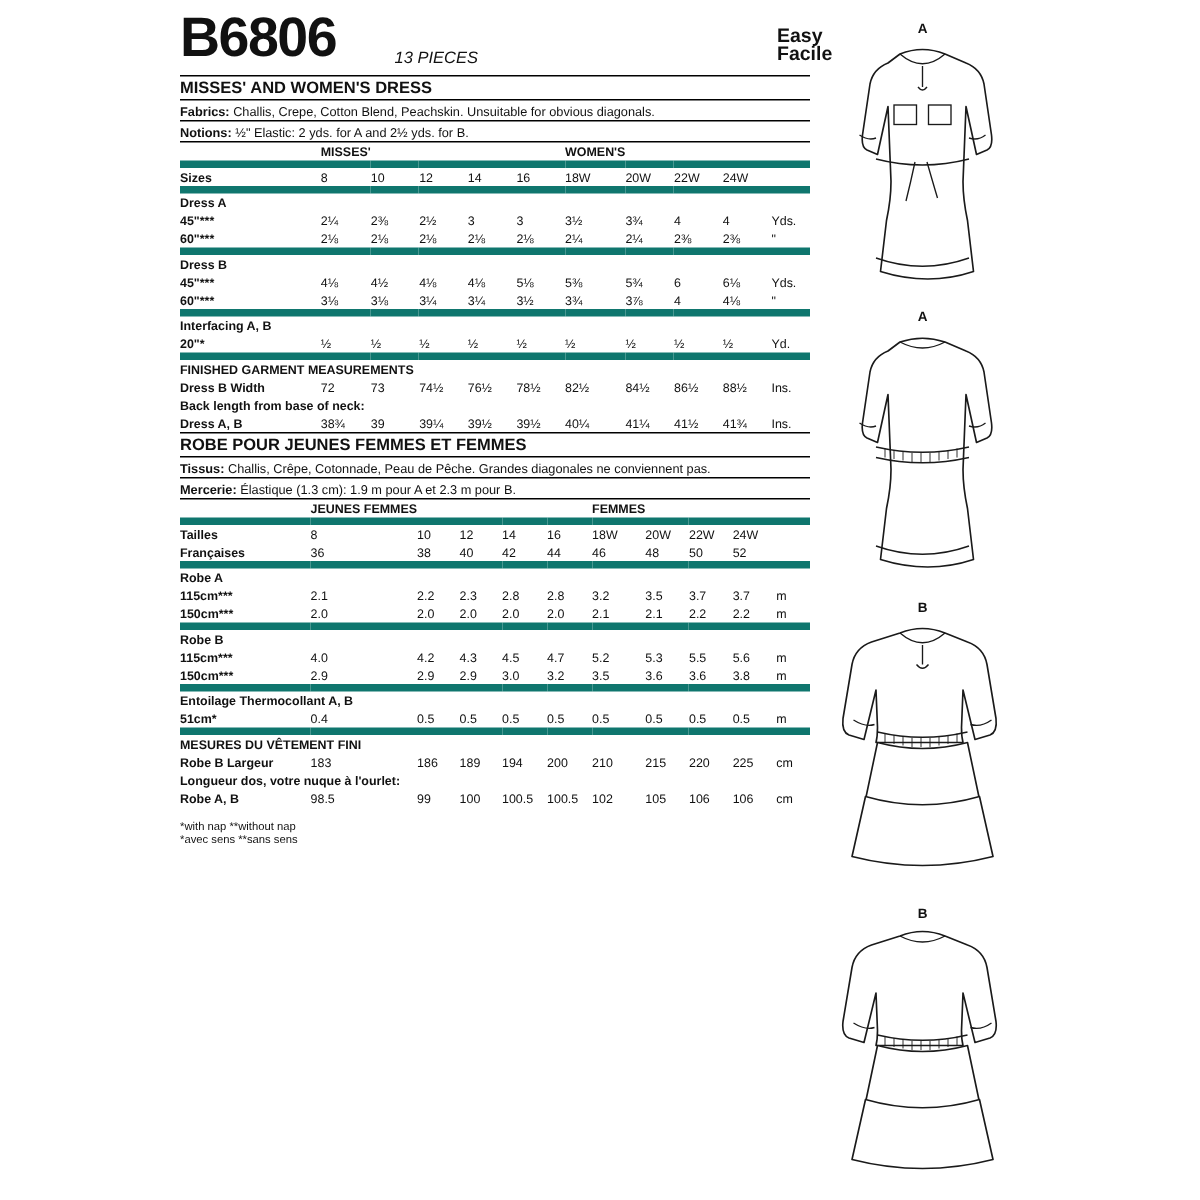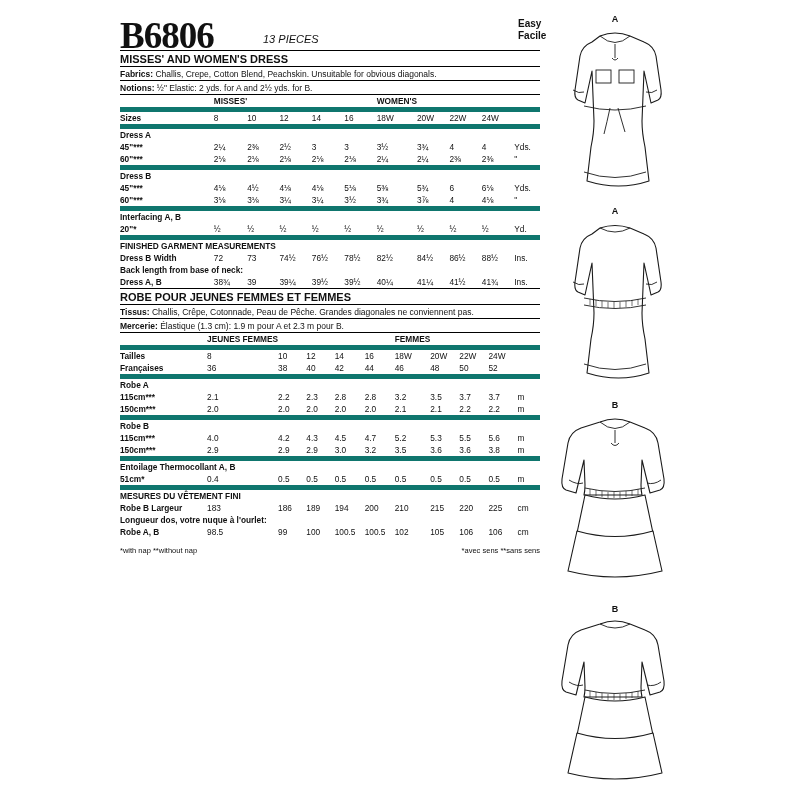--- a/index.html
+++ b/index.html
@@ -8,31 +8,31 @@
     background:#ffffff;
     font-family:"Liberation Sans", sans-serif;
     color:#111;
     position:relative;
     overflow:hidden;
   }
   .page{position:absolute;inset:0;}
 
   
   .pattern-no{
-    position:absolute;left:120px;top:14px;
+    position:absolute;left:120px;top:4px;
     font-size:37px;font-weight:bold;letter-spacing:-1px;
-    font-family:Liberation Serif, serif;
+    font-family:Liberation Sans, sans-serif;
   }
   .pieces{
     position:absolute;left:263px;top:33px;
     font-size:11px;font-style:italic;
   }
   .easy{
     position:absolute;left:518px;top:18px;
-    font-size:10px;font-weight:bold;line-height:12px;text-align:left;
+    font-size:13px;font-weight:bold;line-height:12px;text-align:left;
   }
 
   
   .col{position:absolute;left:120px;top:50px;width:420px;}
   .rule{border-top:1px solid #000;height:0;margin:0;}
   .rule.thick{border-top:1.6px solid #000;}
   .line{font-size:8.5px;line-height:10px;padding:1.5px 0 1.5px 0;}
   .line b{font-weight:bold;}
   .hdr{font-size:11px;font-weight:bold;padding:1.5px 0;}
 
@@ -387,21 +387,21 @@
         <td class="cn">102</td>
         <td class="cn">105</td>
         <td class="cn">106</td>
         <td class="cn">106</td>
         <td class="cu">cm</td>
       </tr>
     </tbody>
       </table>
 
     <div style="height:8px"></div>
-    <div class="footnotes" style="position:static;display:flex;">
+    <div class="footnotes" style="position:static;display:flex;flex-direction:column;">
       <span>*with nap    **without nap</span>
       <span>*avec sens    **sans sens</span>
     </div>
 
   </div>
 
   <div class="ill" style="left:540px;top:14px;width:150px;height:190px;">
     <div class="lbl">A</div>
     <svg width="150" height="190" viewBox="0 0 150 190">
 

